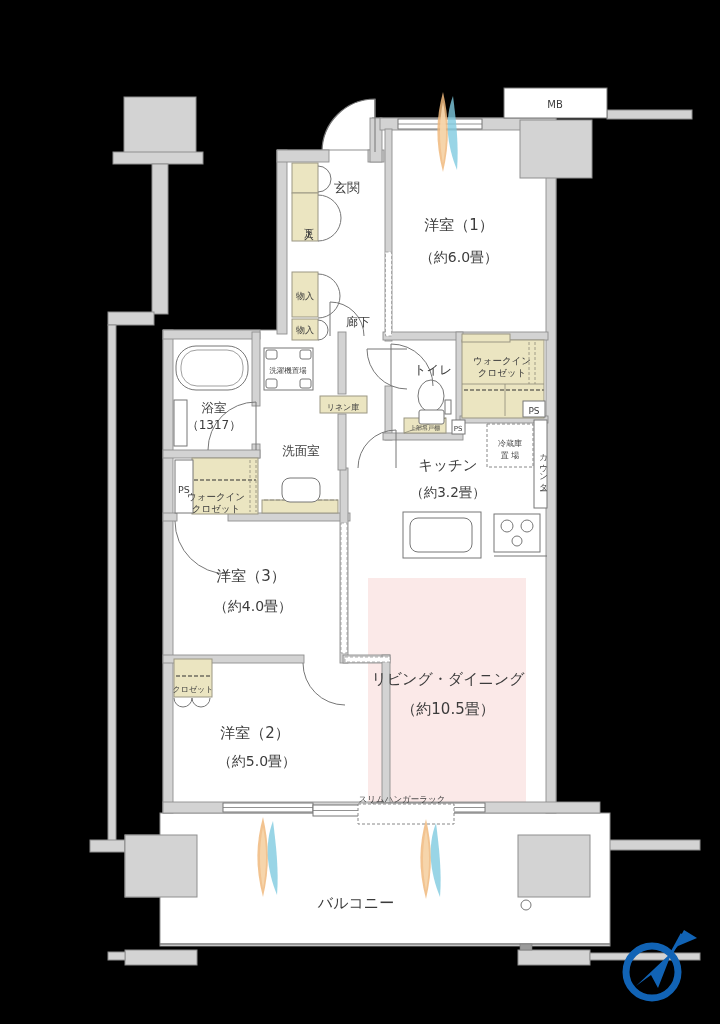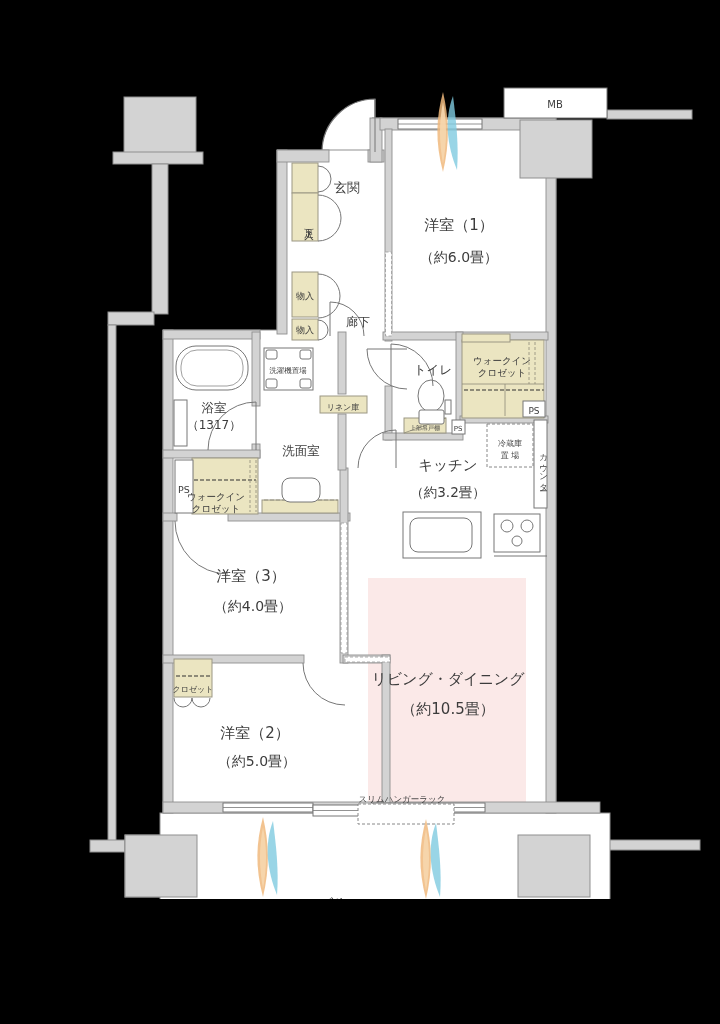--- a/index.html
+++ b/index.html
@@ -1,16 +1,16 @@
 <!DOCTYPE html>
 <html><head>
 <meta charset="utf-8">
 <style>
   html,body{margin:0;padding:0;background:#000;}
-  .stage{position:relative;width:720px;height:899px;background:#000;overflow:hidden;
+  .stage{position:relative;width:720px;height:1024px;background:#000;overflow:hidden;
          font-family:"DejaVu Sans","Liberation Sans",sans-serif;}
   svg{position:absolute;left:0;top:0;}
   svg text{fill:#3c3c3c;font-family:"DejaVu Sans","Liberation Sans",sans-serif;}
   .vlabel{position:absolute;writing-mode:vertical-rl;text-orientation:upright;
           color:#3c3c3c;text-align:center;line-height:1.05;letter-spacing:1px;}
 </style>
 </head>
 <body>
 
 <div class="stage">

